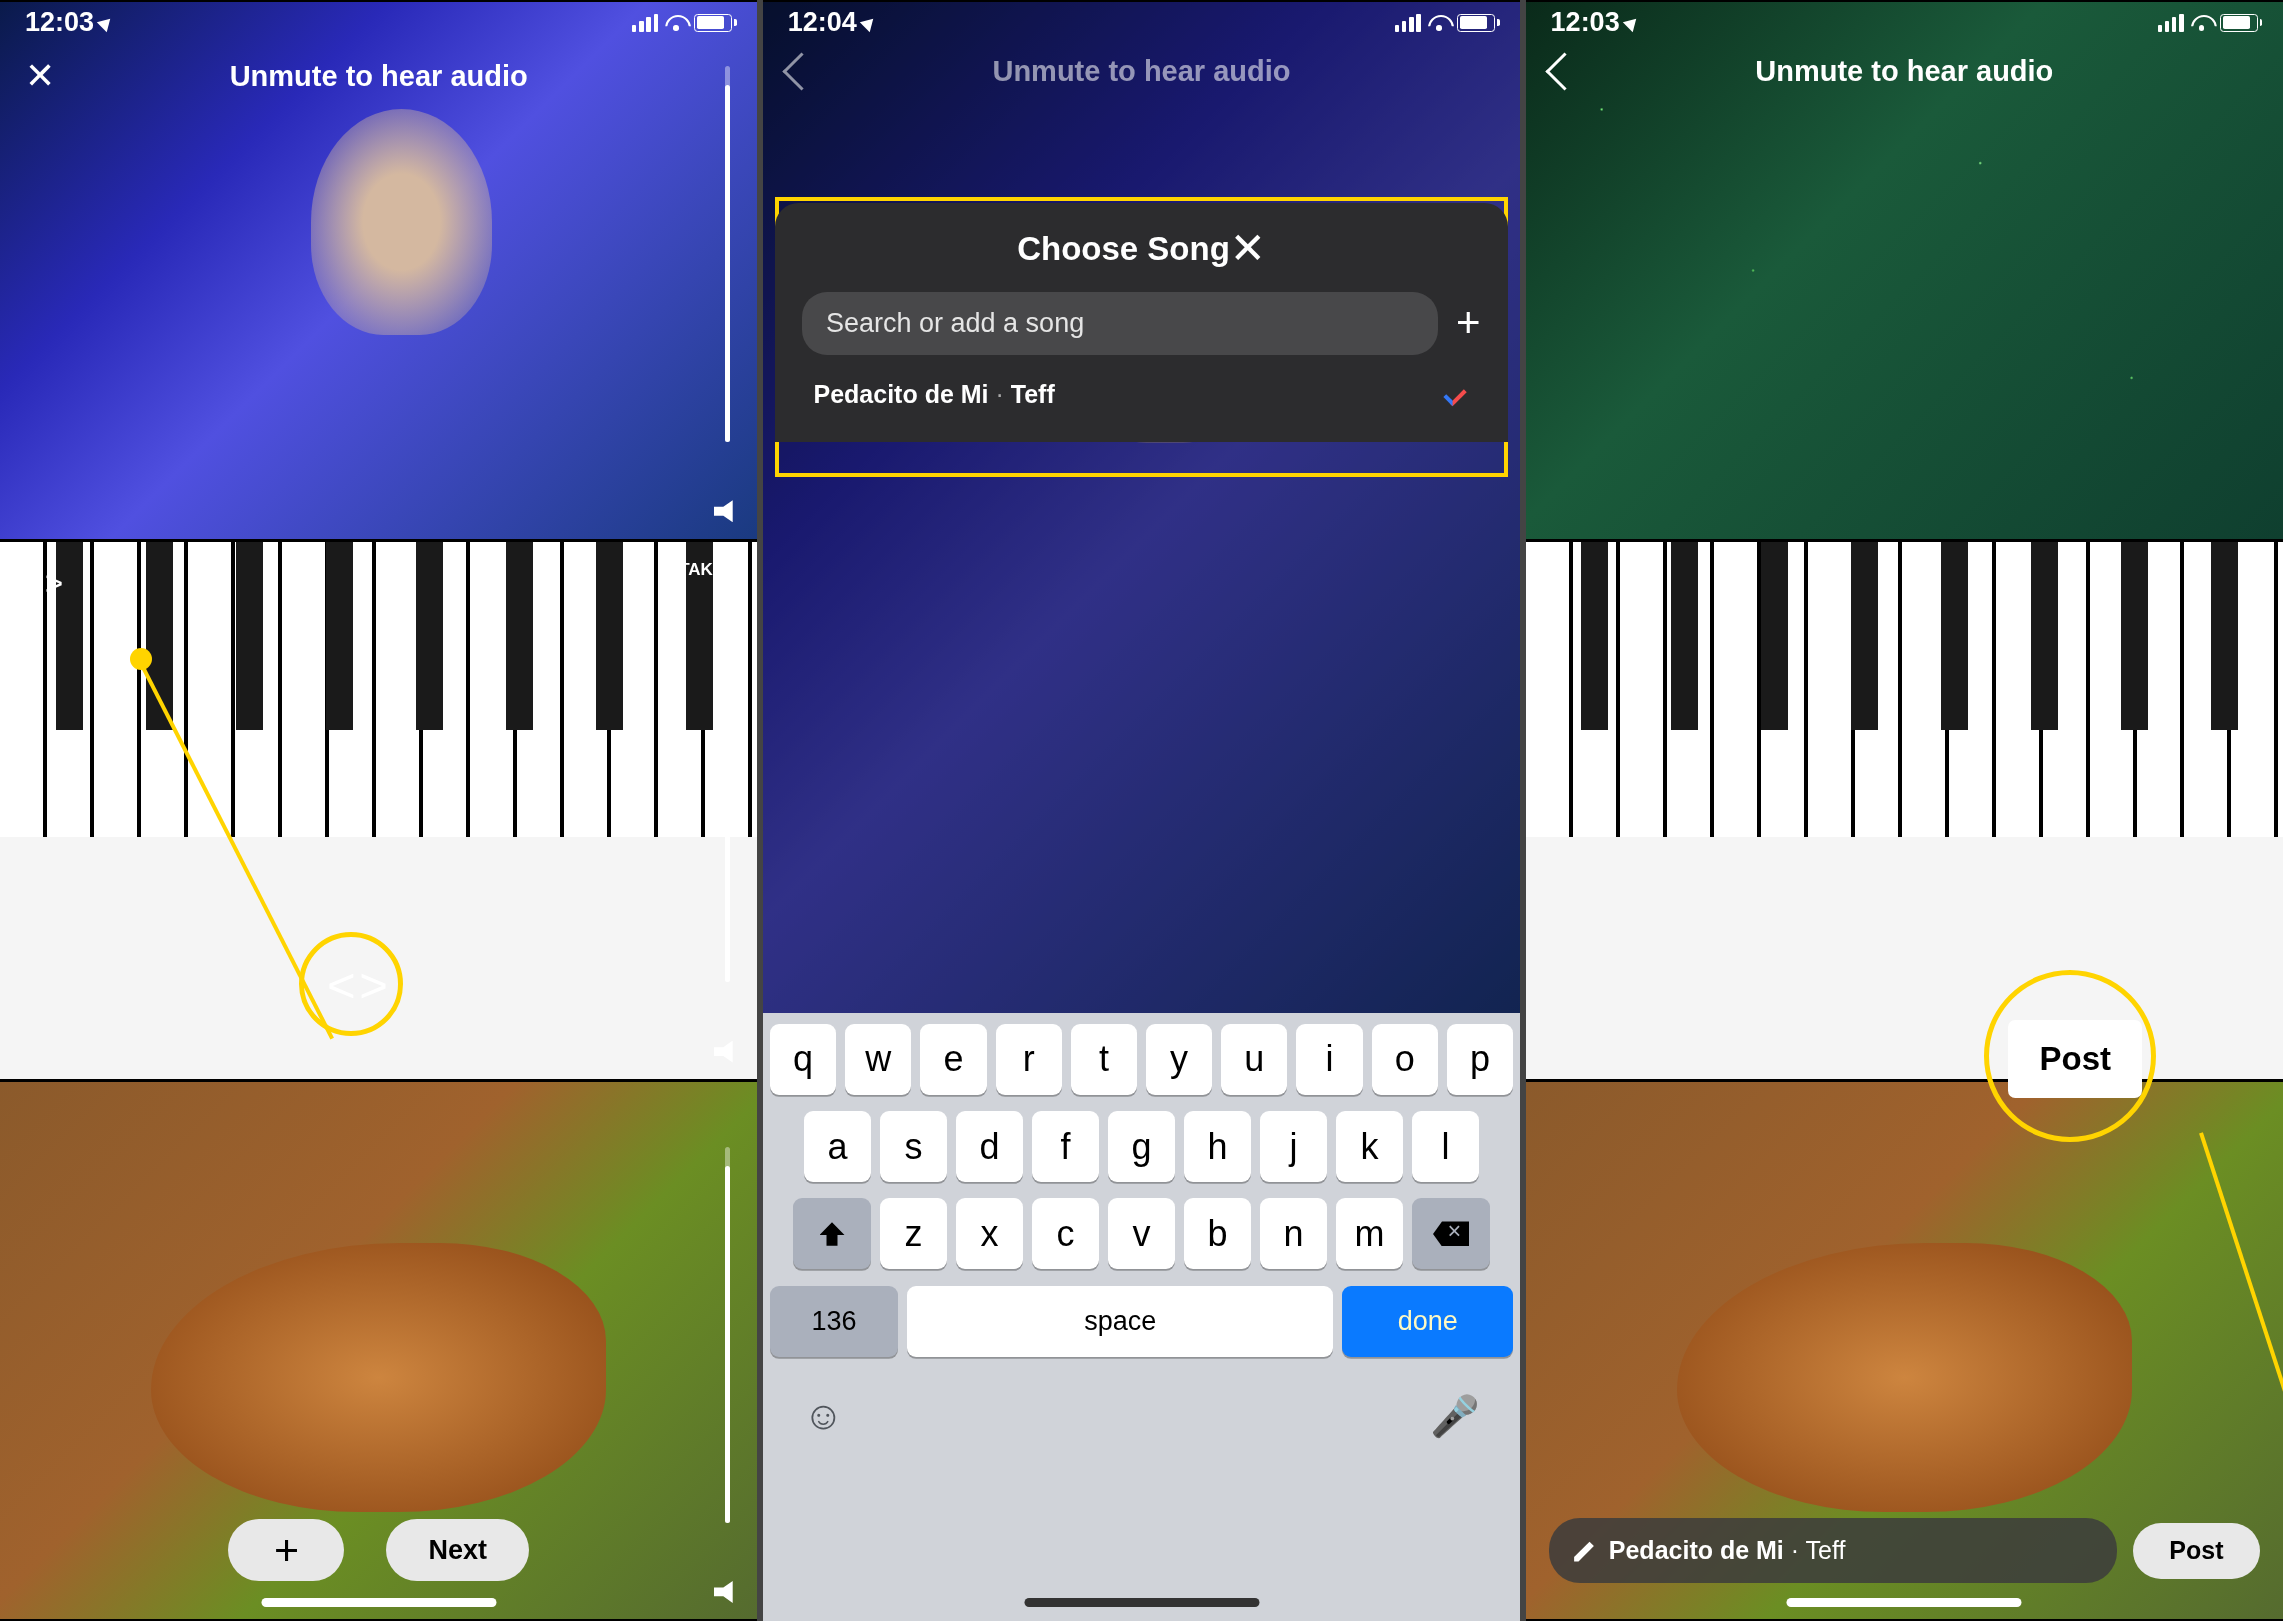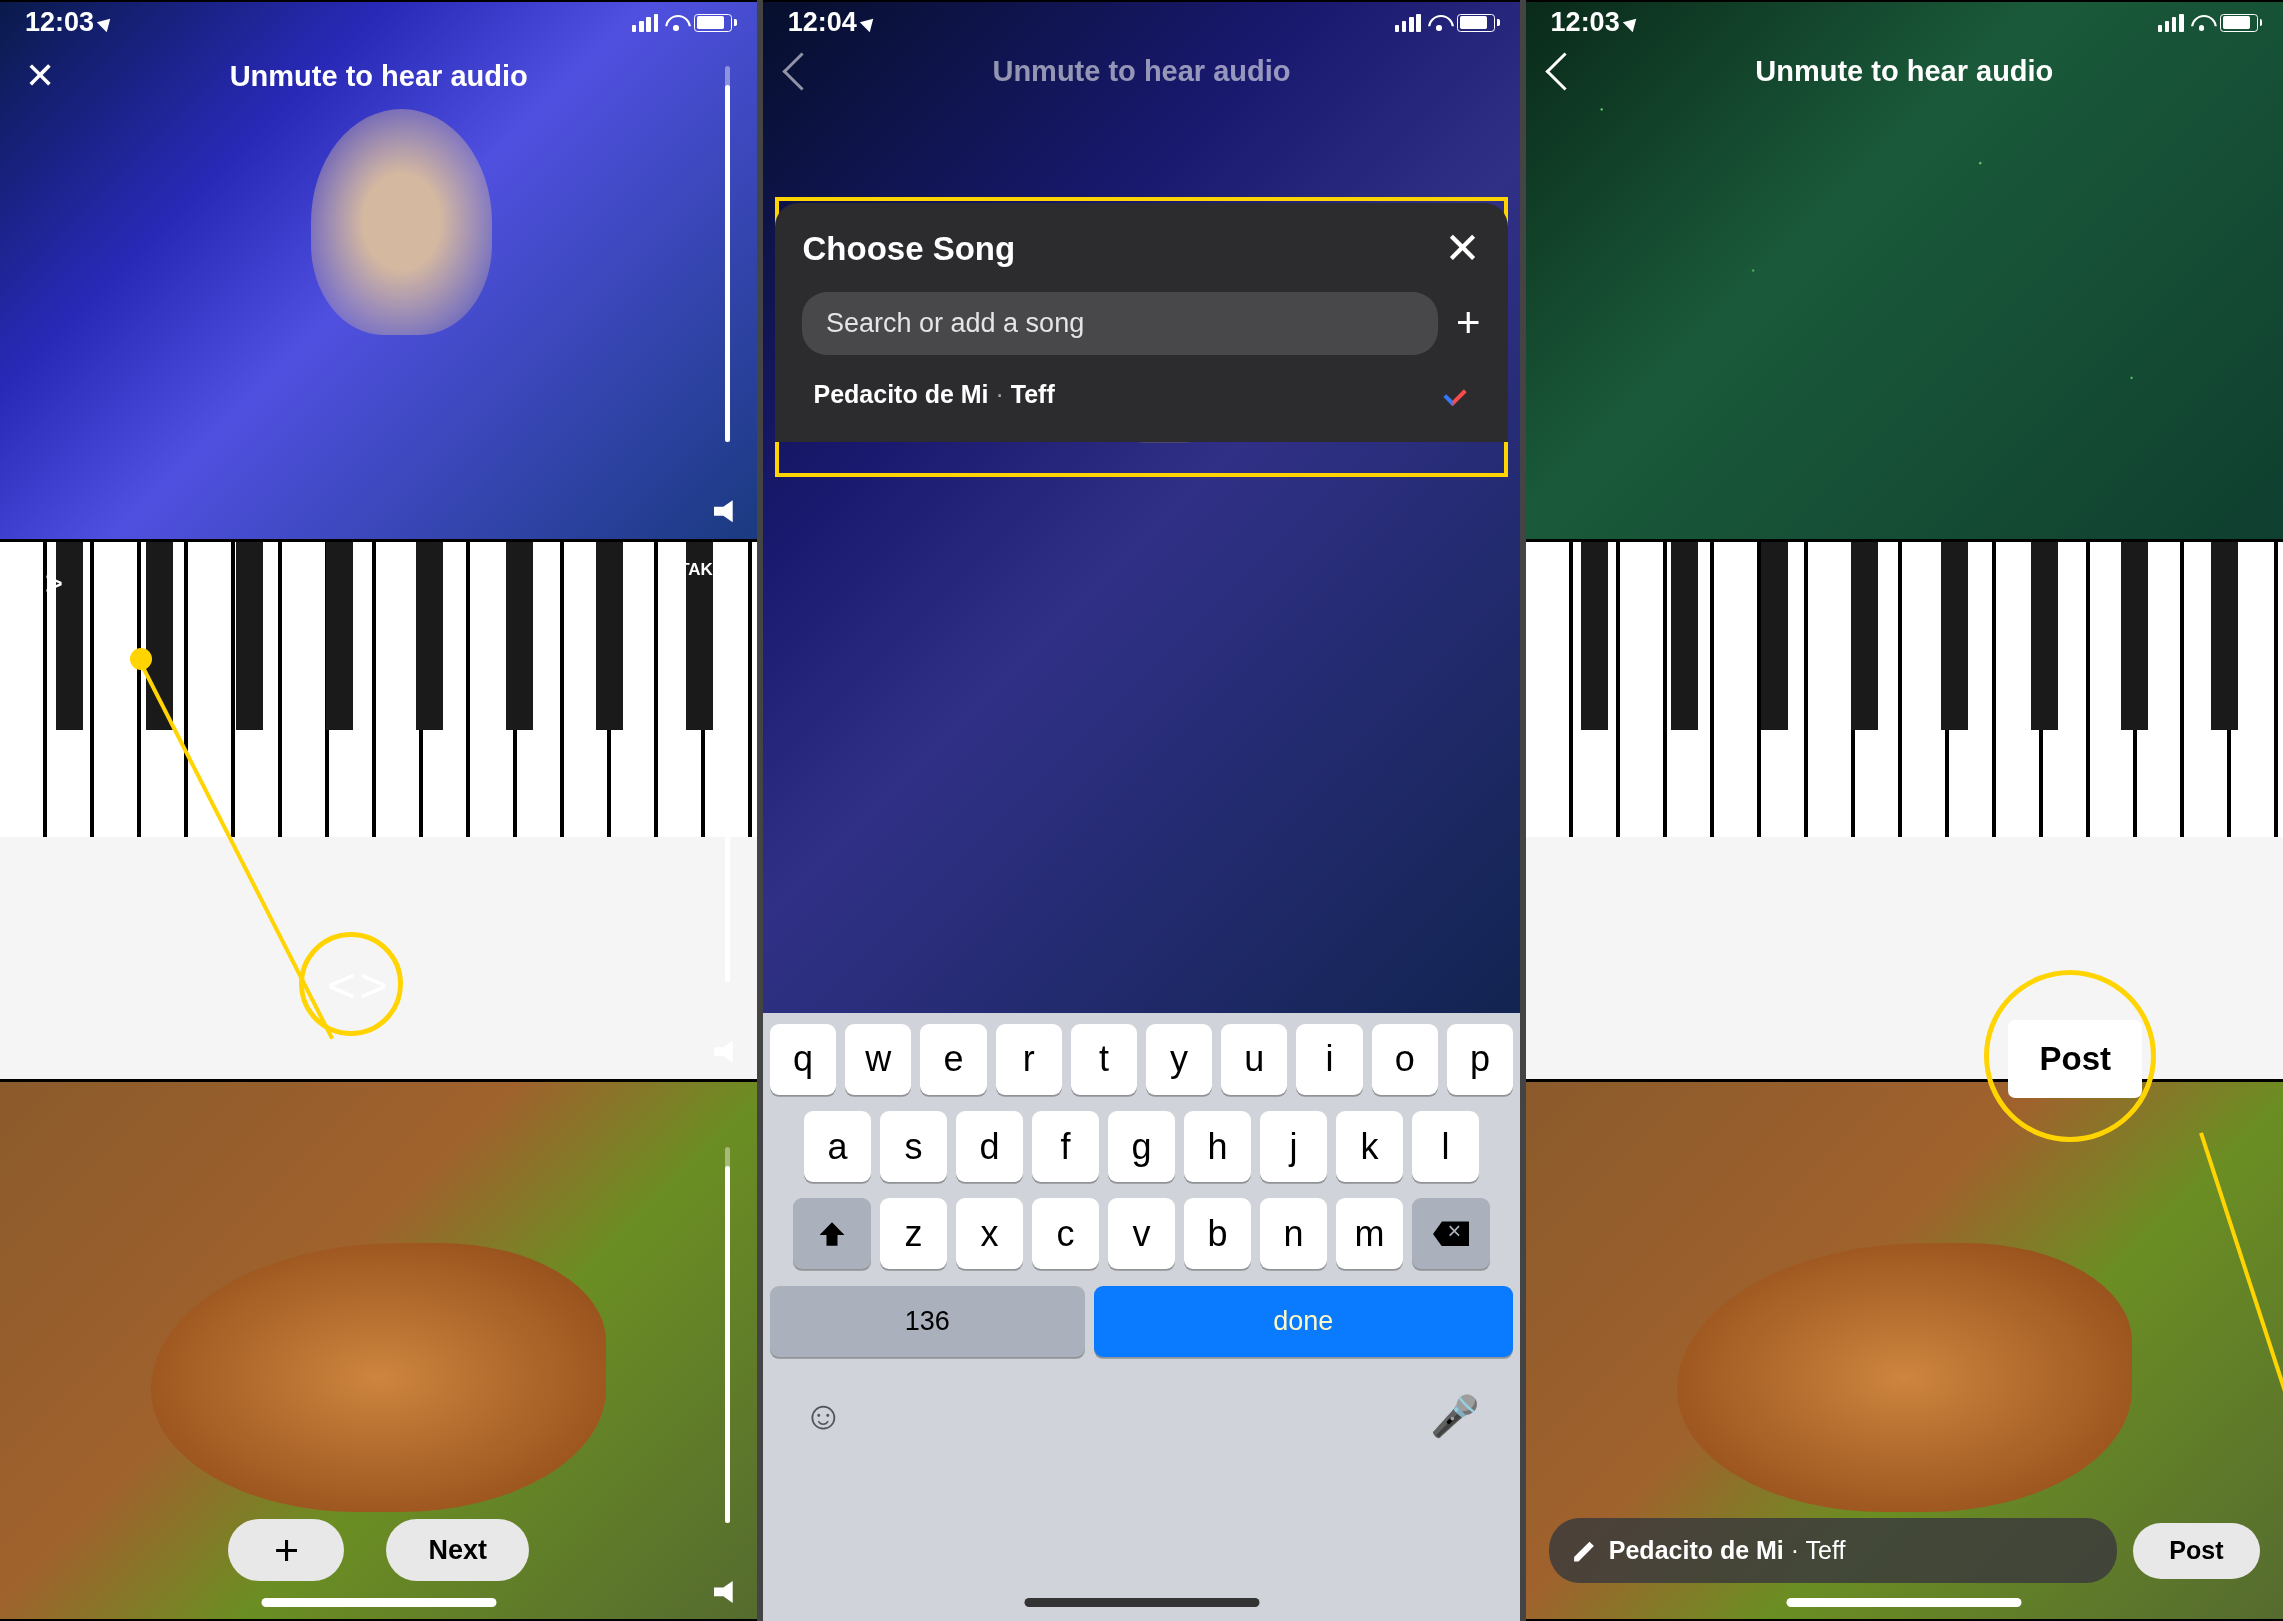--- a/index.html
+++ b/index.html
@@ -44,21 +44,21 @@
 .home-ind{position:absolute;bottom:14.5px;left:50%;transform:translateX(-50%);width:235px;height:8.1px;background:#fff;border-radius:4.5px;z-index:20}
 .bottom1{position:absolute;bottom:40px;left:0;right:0;display:flex;justify-content:center;gap:42px;padding:0 34px;z-index:10}
 .pill{height:62px;border-radius:31px;background:#e8e8e8;color:#000;display:flex;align-items:center;justify-content:center;font-size:27px;font-weight:600;padding:9px 42px}
 .pill.plus{width:116px;font-size:43px;font-weight:400;padding:0}
 .hi{position:absolute;border:5.4px solid #ffd400;border-radius:50%;z-index:8;pointer-events:none}
 .hi-dot{position:absolute;width:22px;height:22px;background:#ffd400;border-radius:50%;z-index:8}
 .hi-line{position:absolute;background:#ffd400;z-index:7;transform-origin:top left;height:3.6px}
 .hi-box{position:absolute;border:4.5px solid #ffd400;z-index:9;pointer-events:none}
 .swap-big{position:absolute;color:#fff;font-size:49px;font-weight:200;z-index:9;display:flex;gap:3.6px}
 .modal{position:absolute;left:12.7px;right:12.7px;top:203px;background:#2c2c2e;border-radius:23.5px 23.5px 0 0;padding:27px;z-index:10}
-.modal-head{display:flex;justify-content:space-between;align-items:center;margin-bottom:23.5px}
+.modal-head{display:flex;justify-content:center;align-items:center;margin-bottom:23.5px}
 .modal-title{color:#fff;font-size:33px;font-weight:700}
 .modal-x{color:#fff;font-size:43px;font-weight:300;line-height:.6}
 .search-row{display:flex;align-items:center;gap:18px;margin-bottom:20px}
 .search{flex:1;background:#48484a;border-radius:25px;padding:16.3px 23.5px;color:#e5e5e5;font-size:27px}
 .plus-icon{color:#fff;font-size:42px;font-weight:300}
 .song-row{display:flex;justify-content:space-between;align-items:center;padding:5.4px 11px}
 .song-text{color:#fff;font-size:25px}
 .song-text .sep{color:#aaa}
 .check{width:25px;height:18px;position:relative}
 .check::before{content:'';position:absolute;width:16.3px;height:9px;border-left:4.5px solid #3478f6;border-bottom:4.5px solid #f64c4c;transform:rotate(-45deg);top:1.8px}
@@ -226,20 +226,21 @@
           <div class="key">v</div>
           <div class="key">b</div>
           <div class="key">n</div>
           <div class="key">m</div>
           <div class="key gray shift">
             <div class="del-ico"></div>
           </div>
         </div>
     <div class="kb-row">
       <div class="key gray num">136</div>
+      <div class="key space">space</div>
       <div class="key done">done</div>
     </div>
     <div class="kb-bottom">
       <div class="emoji">☺</div>
       <div class="mic">🎤</div>
     </div>
   </div>
 
   <div class="home-ind" style="background:#333"></div>
 </div>

